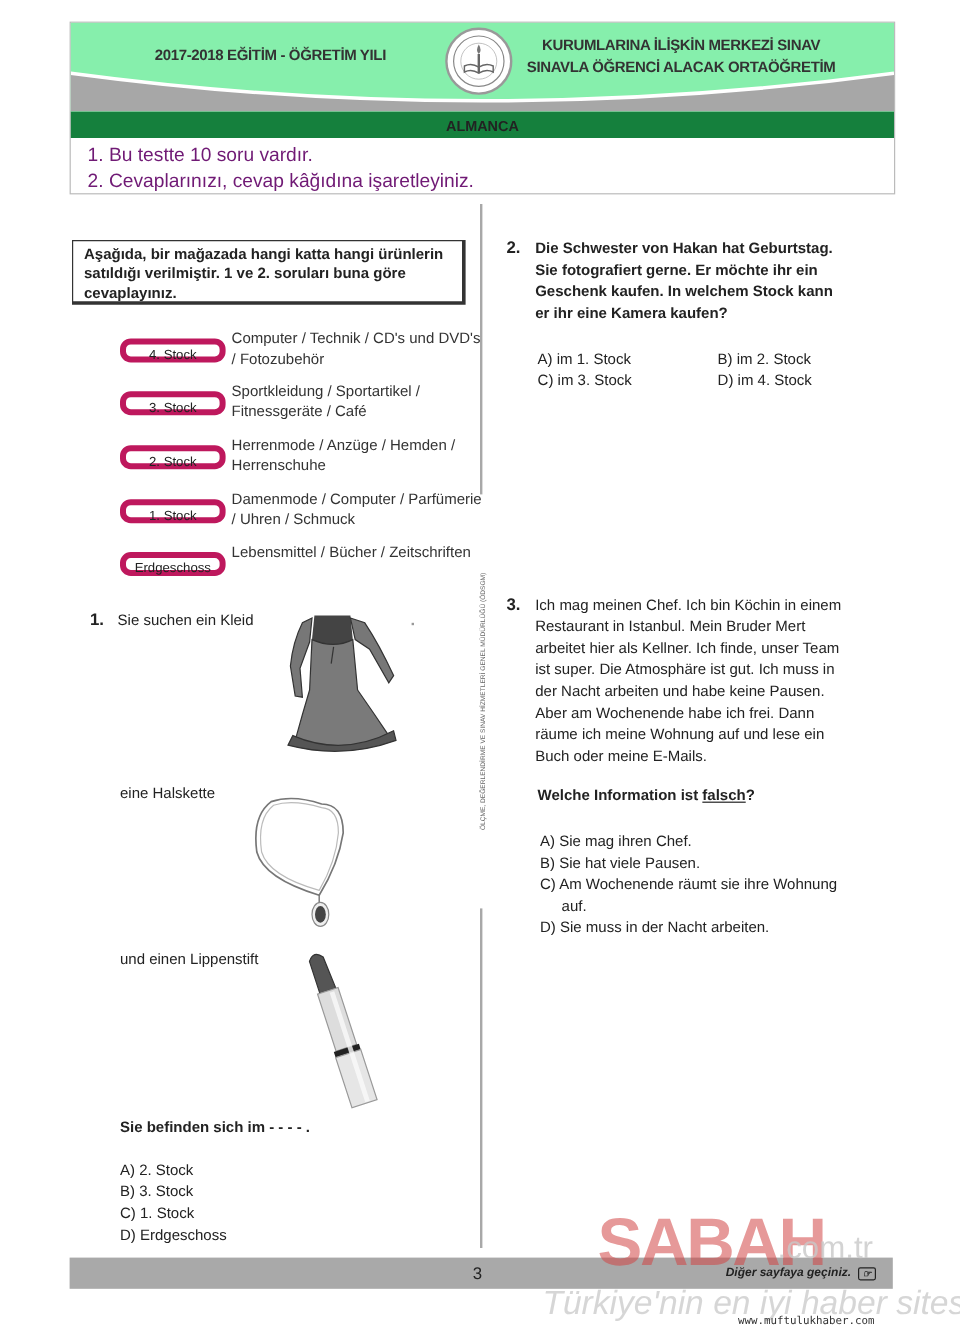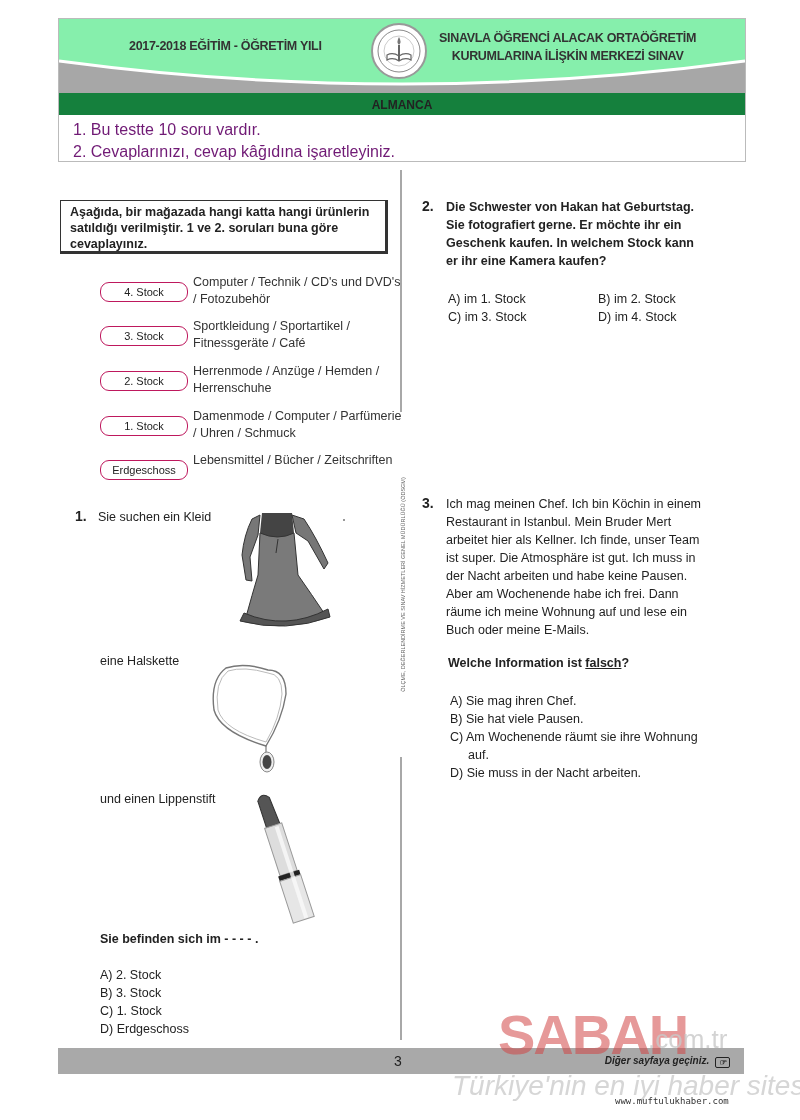--- a/index.html
+++ b/index.html
@@ -20,21 +20,21 @@
 
   
   .divider { left: 400px; top: 170px; width: 2px; height: 870px; background: #a8a8a8; }
   .divider-label { left: 394px; top: 412px; width: 14px; height: 345px; background: #fff; }
   .divider-text { position: absolute; left: 0; top: 0; width: 345px; height: 14px; transform-origin: 0 0; transform: translate(2px, 345px) rotate(-90deg); font-size: 5.5px; color: #666; white-space: nowrap; text-align: center; line-height: 14px; }
 
   
   .intro-box { left: 60px; top: 200px; width: 328px; height: 54px; border: 1.5px solid #333; border-bottom-width: 3px; border-right-width: 3px; box-sizing: border-box; padding: 3px 0 0 9px; font-size: 12.5px; font-weight: bold; line-height: 16px; color: #222; }
 
   .floor-row { left: 100px; width: 300px; height: 36px; }
-  .floor-pill { position: absolute; left: 0; top: 4px; width: 88px; height: 20px; border: 1px solid #be185d; border-radius: 9px; box-sizing: border-box; font-size: 11px; text-align: center; line-height: 18px; color: #222; background: #fff; }
+  .floor-pill { position: absolute; left: 0; top: 4px; width: 88px; height: 20px; border: 5px solid #be185d; border-radius: 9px; box-sizing: border-box; font-size: 11px; text-align: center; line-height: 18px; color: #222; background: #fff; }
   .floor-desc { position: absolute; left: 93px; top: -4px; width: 210px; font-size: 12.5px; line-height: 17px; color: #333; }
 
   .qnum { font-size: 14px; font-weight: bold; color: #222; }
   .text { font-size: 12.5px; color: #222; line-height: 18px; }
   .bold { font-weight: bold; }
   .u { text-decoration: underline; }
 
   
   .footer { left: 58px; top: 1048px; width: 686px; height: 26px; background: #a9a9a9; }
   .page-no { position: absolute; left: 336px; top: 5px; font-size: 14px; color: #222; }
@@ -59,22 +59,22 @@
     <div class="logo">
       <svg width="52" height="52" viewBox="0 0 52 52">
         <circle cx="26" cy="26" r="21" fill="none" stroke="#888" stroke-width="1"></circle>
         <circle cx="26" cy="26" r="15" fill="none" stroke="#aaa" stroke-width="0.6"></circle>
         <path d="M26 12 Q23 17 26 20 Q29 17 26 12 Z" fill="#777"></path>
         <rect x="25" y="20" width="2" height="16" fill="#666"></rect>
         <path d="M14 30 Q20 27 26 31 Q32 27 38 30 L38 35 Q32 32 26 36 Q20 32 14 35 Z" fill="none" stroke="#666" stroke-width="1.2"></path>
       </svg>
     </div>
     <div class="exam-title">
+      <div>KURUMLARINA İLİŞKİN MERKEZİ SINAV</div>
       <div>SINAVLA ÖĞRENCİ ALACAK ORTAÖĞRETİM</div>
-      <div>KURUMLARINA İLİŞKİN MERKEZİ SINAV</div>
     </div>
   </div>
   <div class="subject-bar">
     <span class="subject">ALMANCA</span>
   </div>
   <div class="instr" style="top:102px">1. Bu testte 10 soru vardır.</div>
   <div class="instr" style="top:124px">2. Cevaplarınızı, cevap kâğıdına işaretleyiniz.</div>
 </div>
 
 <div class="abs divider"></div>

